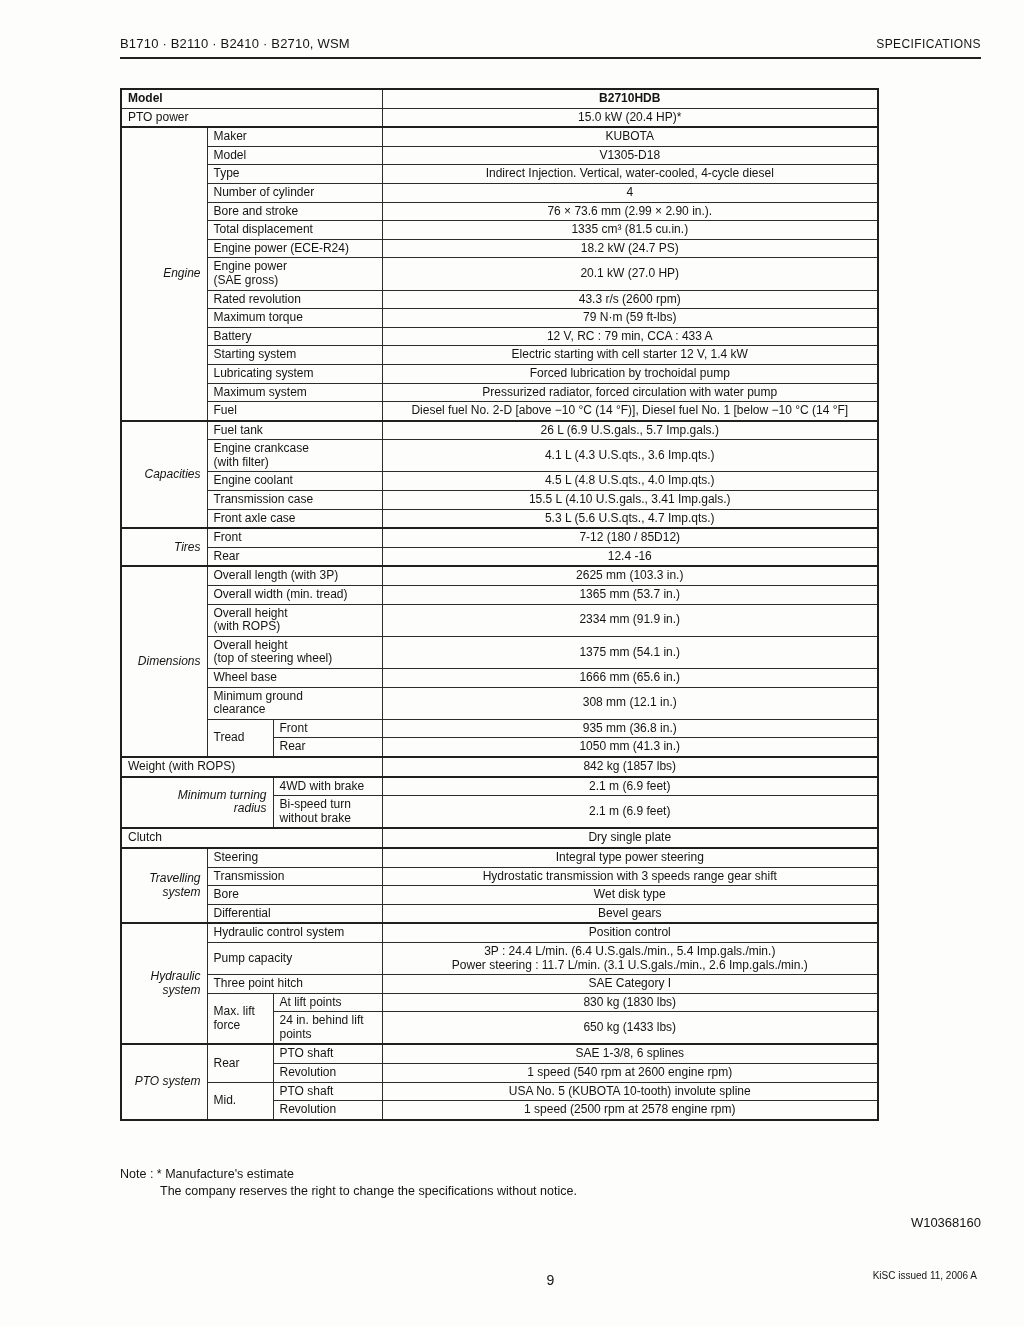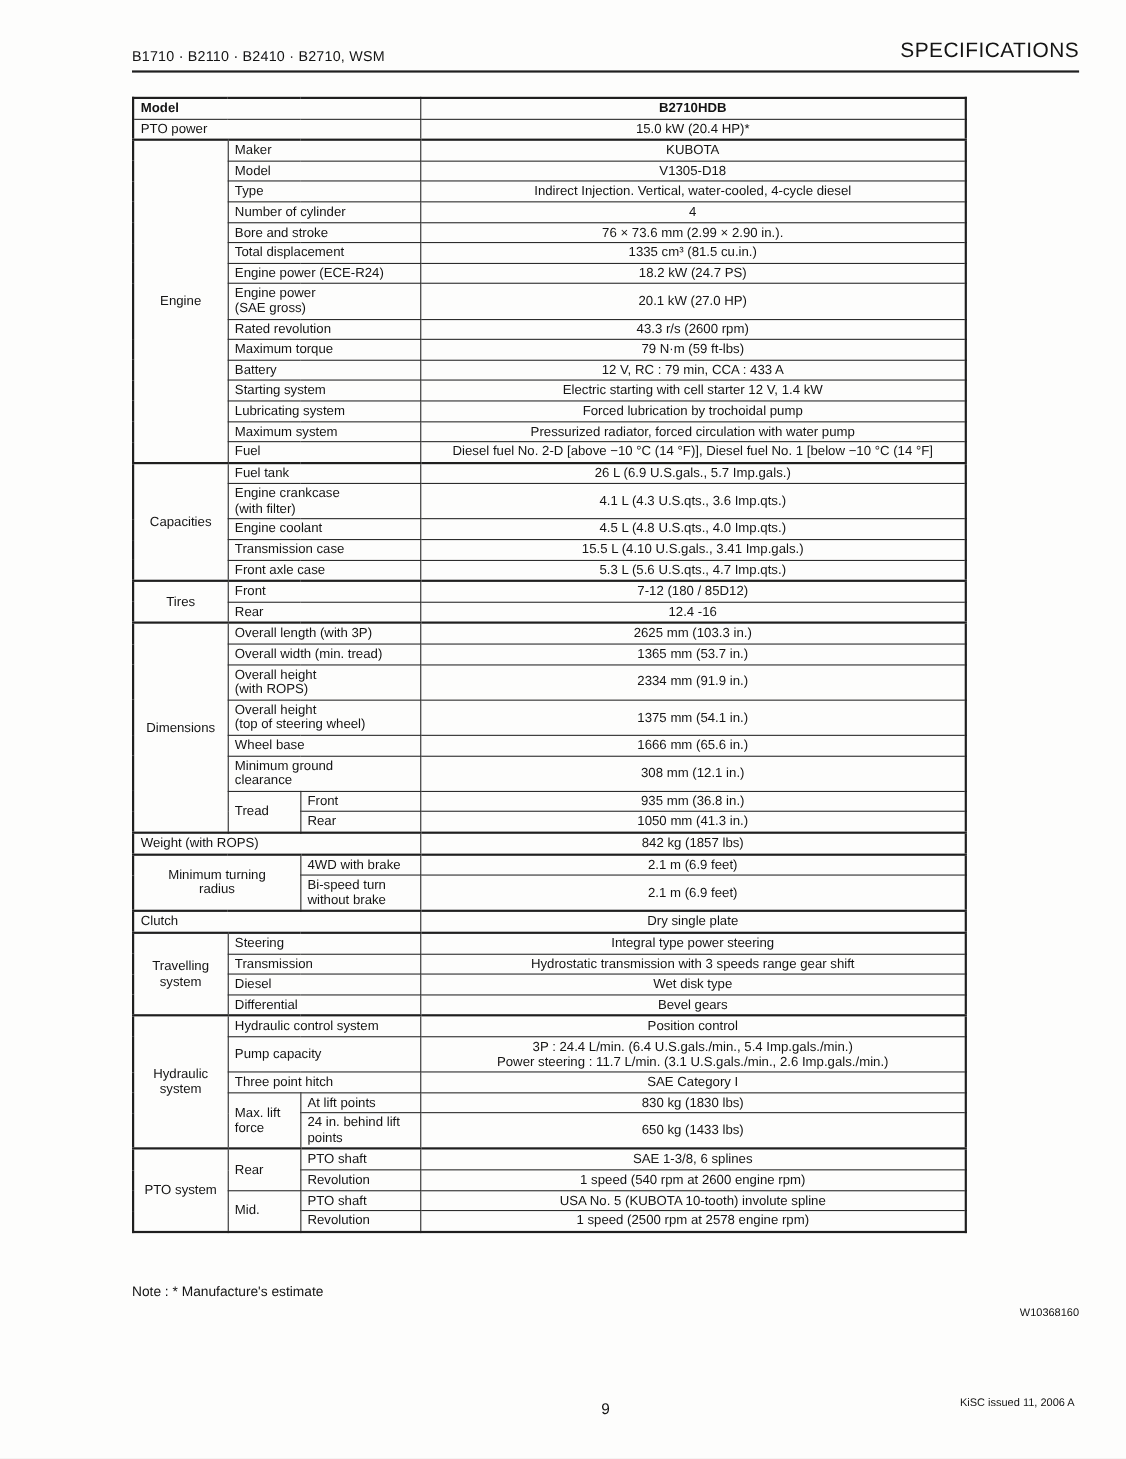--- a/index.html
+++ b/index.html
@@ -17,48 +17,48 @@
   .content { position:absolute; left:120px; width:861px; }
 
   
   .runhead {
     top:36px;
     display:flex; justify-content:space-between; align-items:flex-end;
     border-bottom:2px solid #1f1f1f;
     padding-bottom:6px;
   }
   .runhead .left  { font-size:13px; letter-spacing:0.2px; }
-  .runhead .right { font-size:19px; letter-spacing:0.4px; }
+  .runhead .right { font-size:12px; letter-spacing:0.4px; }
 
   
   table.spec {
     position:absolute; top:88px; left:120px;
     width:759px;
     border-collapse:collapse;
     table-layout:fixed;
   }
   table.spec { border:2px solid #1f1f1f; }
   table.spec td {
     border:1px solid #2c2c2c;
     font-size:12px;
     line-height:13.6px;
     padding:2px 6px;
     vertical-align:middle;
     overflow:hidden;
   }
   td.lbl { text-align:left;  white-space:pre-line; }
   td.val { text-align:center; white-space:pre-line; }
-  td.grp { text-align:center; vertical-align:middle; white-space:pre-line; }
+  td.grp { text-align:right; vertical-align:middle; white-space:pre-line;font-style:italic; }
   .b { font-weight:bold; }
   tr.gs td { border-top:2px solid #1f1f1f; }
 
   
   .noteblock { top:1166px; font-size:12.5px; line-height:17px; }
   .noteblock .indent { padding-left:40px; }
-  .doccode { text-align:right; margin-top:2px; font-size:10px; }
+  .doccode { text-align:right; margin-top:14px; font-size:13px; }
 
   
   .footer { top:1272px; height:20px; }
   .footer .pageno { text-align:center; font-size:14px; }
   .footer .issue  { position:absolute; right:4px; top:-2px; font-size:10px; }
 </style>
 </head>
 <body>
 
 <div class="page">
@@ -246,21 +246,21 @@
       <td rowspan="4" class="grp">Travelling
 system</td>
       <td colspan="2" class="lbl">Steering</td>
       <td class="val">Integral type power steering</td>
     </tr>
     <tr>
           <td colspan="2" class="lbl">Transmission</td>
           <td class="val">Hydrostatic transmission with 3 speeds range gear shift</td>
         </tr>
     <tr>
-          <td colspan="2" class="lbl">Diesel</td>
+          <td colspan="2" class="lbl">Bore</td>
           <td class="val">Wet disk type</td>
         </tr>
     <tr>
           <td colspan="2" class="lbl">Differential</td>
           <td class="val">Bevel gears</td>
         </tr>
 
     <tr class="gs">
       <td rowspan="5" class="grp">Hydraulic
 system</td>
@@ -306,20 +306,21 @@
     <tr>
       <td class="lbl">Revolution</td>
       <td class="val">1 speed (2500 rpm at 2578 engine rpm)</td>
     </tr>
 
     </tbody>
   </table>
 
   <div class="content noteblock">
     <div>Note : * Manufacture's estimate</div>
+    <div class="indent">The company reserves the right to change the specifications without notice.</div>
     <div class="doccode">W10368160</div>
   </div>
 
   <div class="content footer">
     <div class="pageno">9</div>
     <div class="issue">KiSC issued 11, 2006 A</div>
   </div>
 
 </div>
 

